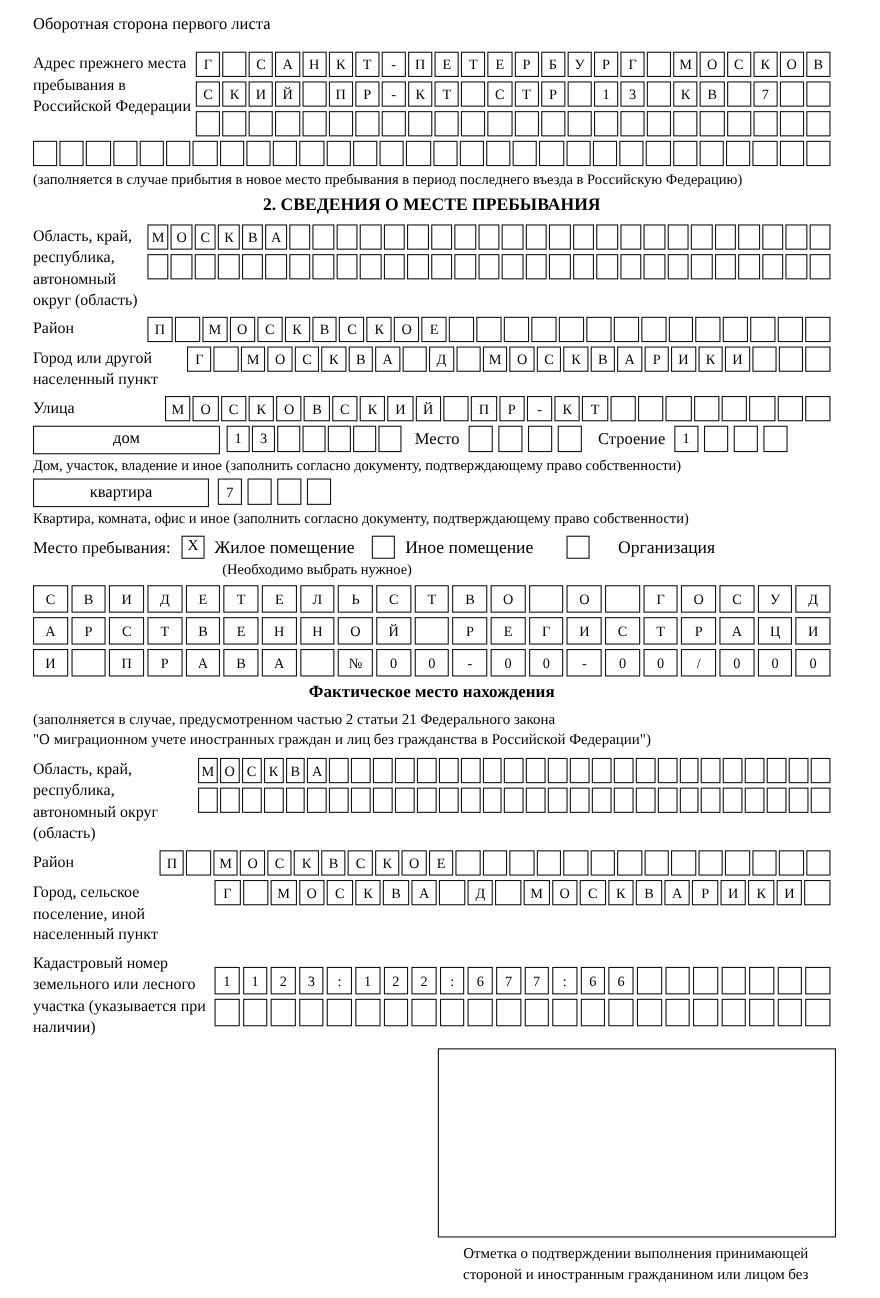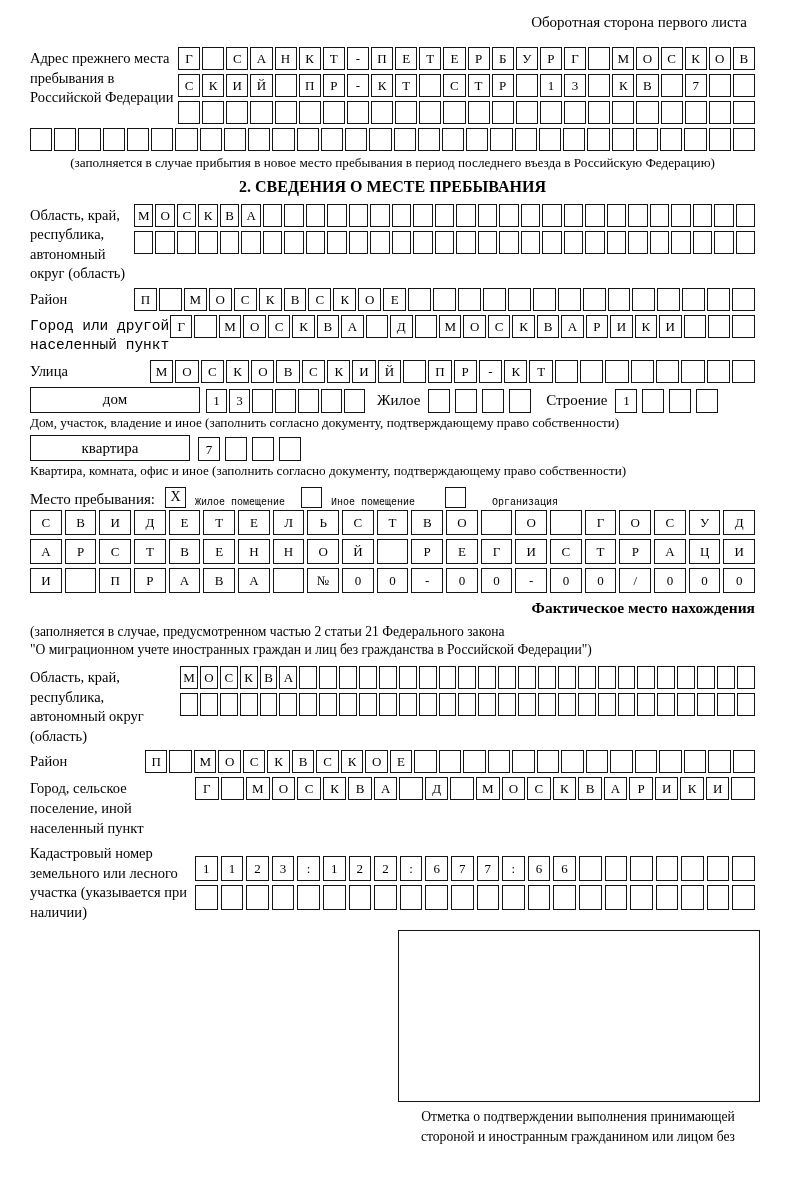--- a/index.html
+++ b/index.html
@@ -4,27 +4,27 @@
 <style>
   * { box-sizing: border-box; }
   html, body { margin: 0; padding: 0; background: #fff; }
   body {
     width: 800px; height: 1180px;
     font-family: "Liberation Serif", "DejaVu Serif", serif;
     color: #000; overflow: hidden;
   }
   .page { padding: 14px 45px 0 30px; }
 
-  .hdr-right { text-align: right; font-size: 15px; margin-bottom: 16px; padding-right: 8px; }
+  .hdr-right { font-size: 15px; margin-bottom: 16px; padding-right: 8px; }
 
   .frow { display: flex; align-items: flex-start; margin-bottom: 4px; }
   .lblcol { font-size: 14.5px; line-height: 1.35; flex: 0 0 auto; padding-top: 2px; }
   .w148 { width: 148px; }
   .w104 { width: 104px; }
-  .w140 { width: 140px; font-family: Liberation Mono, monospace; }
+  .w140 { width: 140px; }
   .w120 { width: 120px; }
   .w150 { width: 150px; }
   .w115 { width: 115px; }
   .w165 { width: 165px; }
   .w228 { width: 228px; }
   .rows { flex: 1; min-width: 0; }
   .rows .cells { margin-bottom: 4px; }
   .rows .cells:last-child { margin-bottom: 0; }
 
   .cells { display: flex; gap: 2px; height: 23px; flex: 1; min-width: 0; }
@@ -32,47 +32,47 @@
     flex: 1; min-width: 0; border: 1.5px solid #151515; background: #fff;
     display: flex; align-items: center; justify-content: center;
     font-size: 13px; line-height: 1; overflow: hidden;
   }
   .cells.gap3 { gap: 3px; height: 25px; }
   .cells.fixed { flex: 0 0 auto; }
   .cells.fixed .cell { flex: 0 0 21px; }
   .cells.fixed.wide .cell { flex: 0 0 22px; margin-right: 3px; }
 
   .note { font-size: 13.2px; line-height: 1.25; margin-bottom: 4px; }
-  .center { text-align: center; }
+  .center { }
 
   .sec-title { text-align: center; font-weight: bold; font-size: 16px; margin: 6px 0 8px 0; }
 
   .valuebox {
     border: 1.6px solid #151515; height: 26px; display: flex;
     align-items: center; justify-content: center; font-size: 15px; background: #fff;
   }
   .dombox { width: 170px; margin-right: 6px; }
   .kvbox  { width: 160px; margin-right: 8px; }
   .inline-lbl { font-size: 15px; line-height: 26px; white-space: nowrap; } .mr8 { margin-right: 8px; } .ml12 { margin-left: 12px; }
-  .domrow, .kvrow { margin-bottom: 2px; height: 26px; align-items: flex-end; }
+  .domrow, .kvrow { margin-bottom: 2px; height: 26px; align-items: flex-start; }
   .domrow .cells, .kvrow .cells { height: 24px; }
 
   .mestorow { align-items: flex-end; height: 24px; margin-bottom: 2px; }
   .mlabel { font-size: 15px; margin-right: 10px; white-space: nowrap; }
   .checkbox {
     width: 21px; height: 21px; border: 1.6px solid #151515; display: inline-flex;
     align-items: center; justify-content: center; font-size: 14px; flex: 0 0 auto;
   }
-  .opt { font-size: 10px; margin-left: 9px; white-space: nowrap; font-family: Liberation Mono, monospace; }
+  .opt { font-size: 16px; margin-left: 9px; white-space: nowrap; }
   .cb2 { margin-left: 16px; }
   .cb3 { margin-left: 30px; }
   .opt-last { margin-left: 26px; }
   .mesto-note { margin-left: 172px; margin-bottom: 6px; }
 
-  .fact-title { text-align: right; font-weight: bold; font-size: 15.5px; margin: 6px 0 6px 0; }
+  .fact-title { text-align: center; font-weight: bold; font-size: 15.5px; margin: 6px 0 6px 0; }
   .fact-note { font-size: 13.6px; line-height: 1.3; }
   .fact-note.last { margin-bottom: 8px; }
 
   .kad-cells-wrap { margin-top: 14px; }
 
   .stamp-wrap { margin-top: 8px; margin-left: 368px; width: 362px; }
   .stamp-box { width: 362px; height: 172px; border: 1.8px solid #151515; background: #fff; }
   .stamp-caption { width: 400px; margin-left: -20px; margin-top: 5px; font-size: 13.6px; line-height: 1.42; text-align: center; }
 </style>
 </head>
@@ -364,21 +364,21 @@
     <div class="valuebox dombox">дом</div>
     <div class="cells fixed">
         <span class="cell">1</span>
         <span class="cell">3</span>
         <span class="cell"></span>
         <span class="cell"></span>
         <span class="cell"></span>
         <span class="cell"></span>
         <span class="cell"></span>
       </div>
-    <span class="inline-lbl ml12 mr8">Жилое</span>
+    <span class="inline-lbl ml12 mr8">Место</span>
     <div class="cells fixed wide">
         <span class="cell"></span>
         <span class="cell"></span>
         <span class="cell"></span>
         <span class="cell"></span>
       </div>
     <span class="inline-lbl ml12 mr8">Строение</span>
     <div class="cells fixed wide">
         <span class="cell">1</span>
         <span class="cell"></span>
@@ -401,20 +401,21 @@
 
   <div class="frow mestorow">
     <span class="mlabel">Место пребывания:</span>
     <span class="checkbox">X</span>
     <span class="opt">Жилое помещение</span>
     <span class="checkbox cb2"></span>
     <span class="opt">Иное помещение</span>
     <span class="checkbox cb3"></span>
     <span class="opt opt-last">Организация</span>
   </div>
+  <div class="note mesto-note">(Необходимо выбрать нужное)</div>
 
   <div class="frow">
     <div class="rows">
       <div class="cells gap3">
           <span class="cell">С</span>
           <span class="cell">В</span>
           <span class="cell">И</span>
           <span class="cell">Д</span>
           <span class="cell">Е</span>
           <span class="cell">Т</span>

